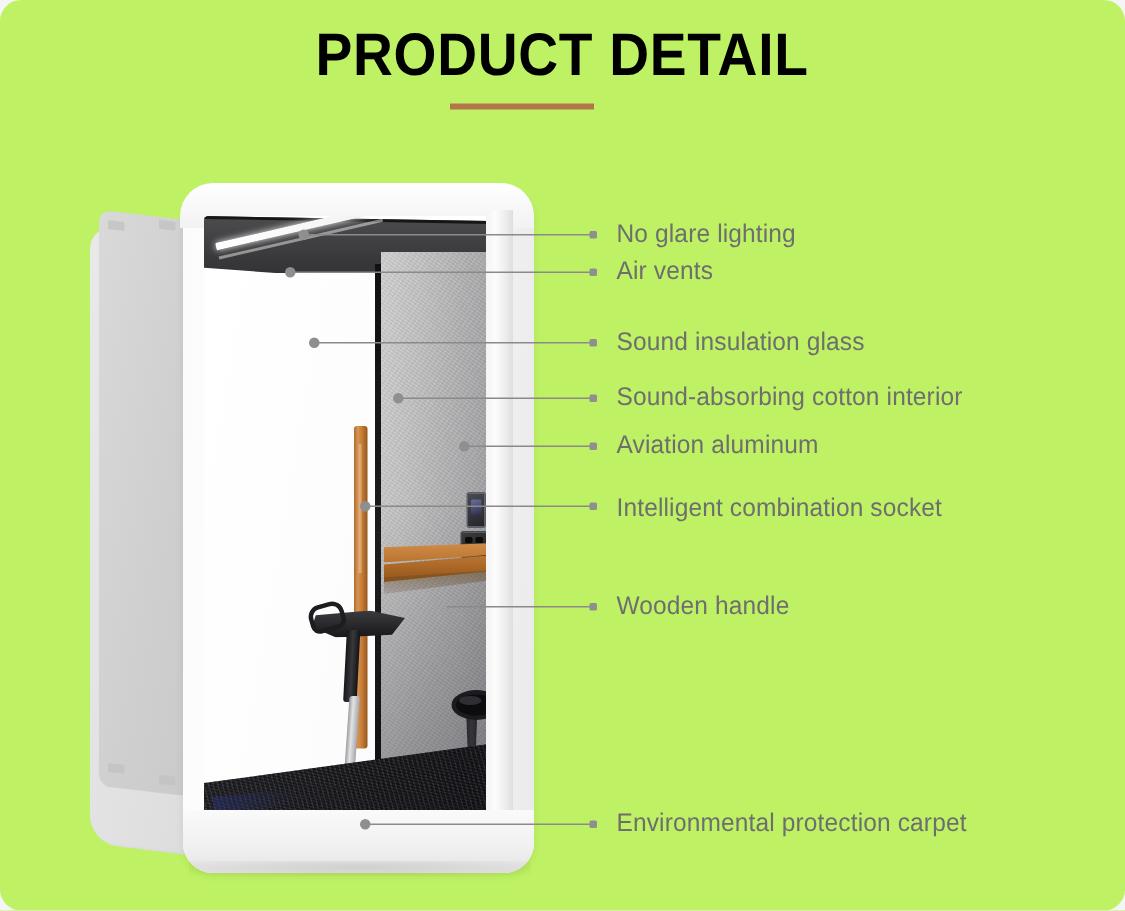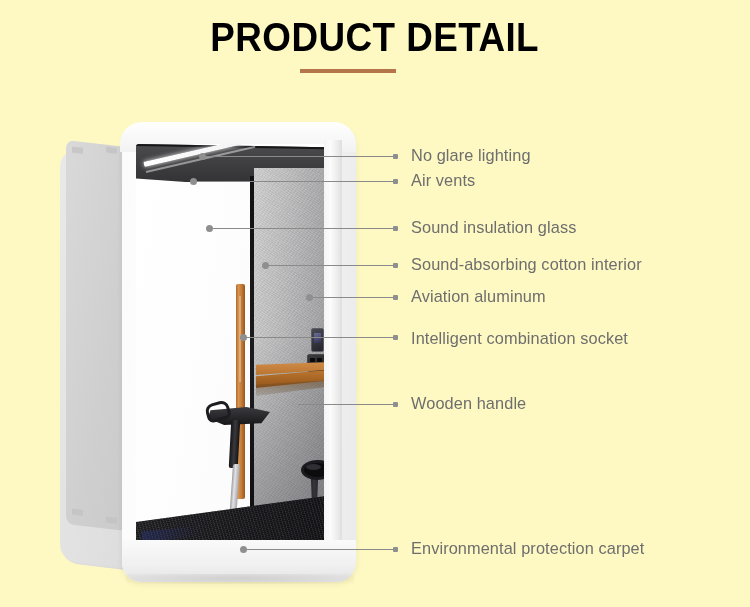--- a/index.html
+++ b/index.html
@@ -454,21 +454,21 @@
     left: 266px;
     top: 18px;
     width: 18px;
     height: 416px;
     background: linear-gradient(90deg, #f4f4f4 0%, #fcfcfc 35%, #ececec 75%, #dedede 100%);
   }
 </style>
 </head>
 <body>
 
-<div id="page" style="background: #fef9c3;">
+<div id="page" style="background: #bef264; border-radius: 14px;">
 
   <div id="header">
     <div id="page-title" style="color: rgb(0, 0, 0);">PRODUCT DETAIL</div>
   </div>
   <div id="title-accent-bar" style="background: rgb(181, 117, 74);"></div>
 
   <div id="booth">
 
     <div class="shell-side"></div>
     <div class="shell-side-panel">

